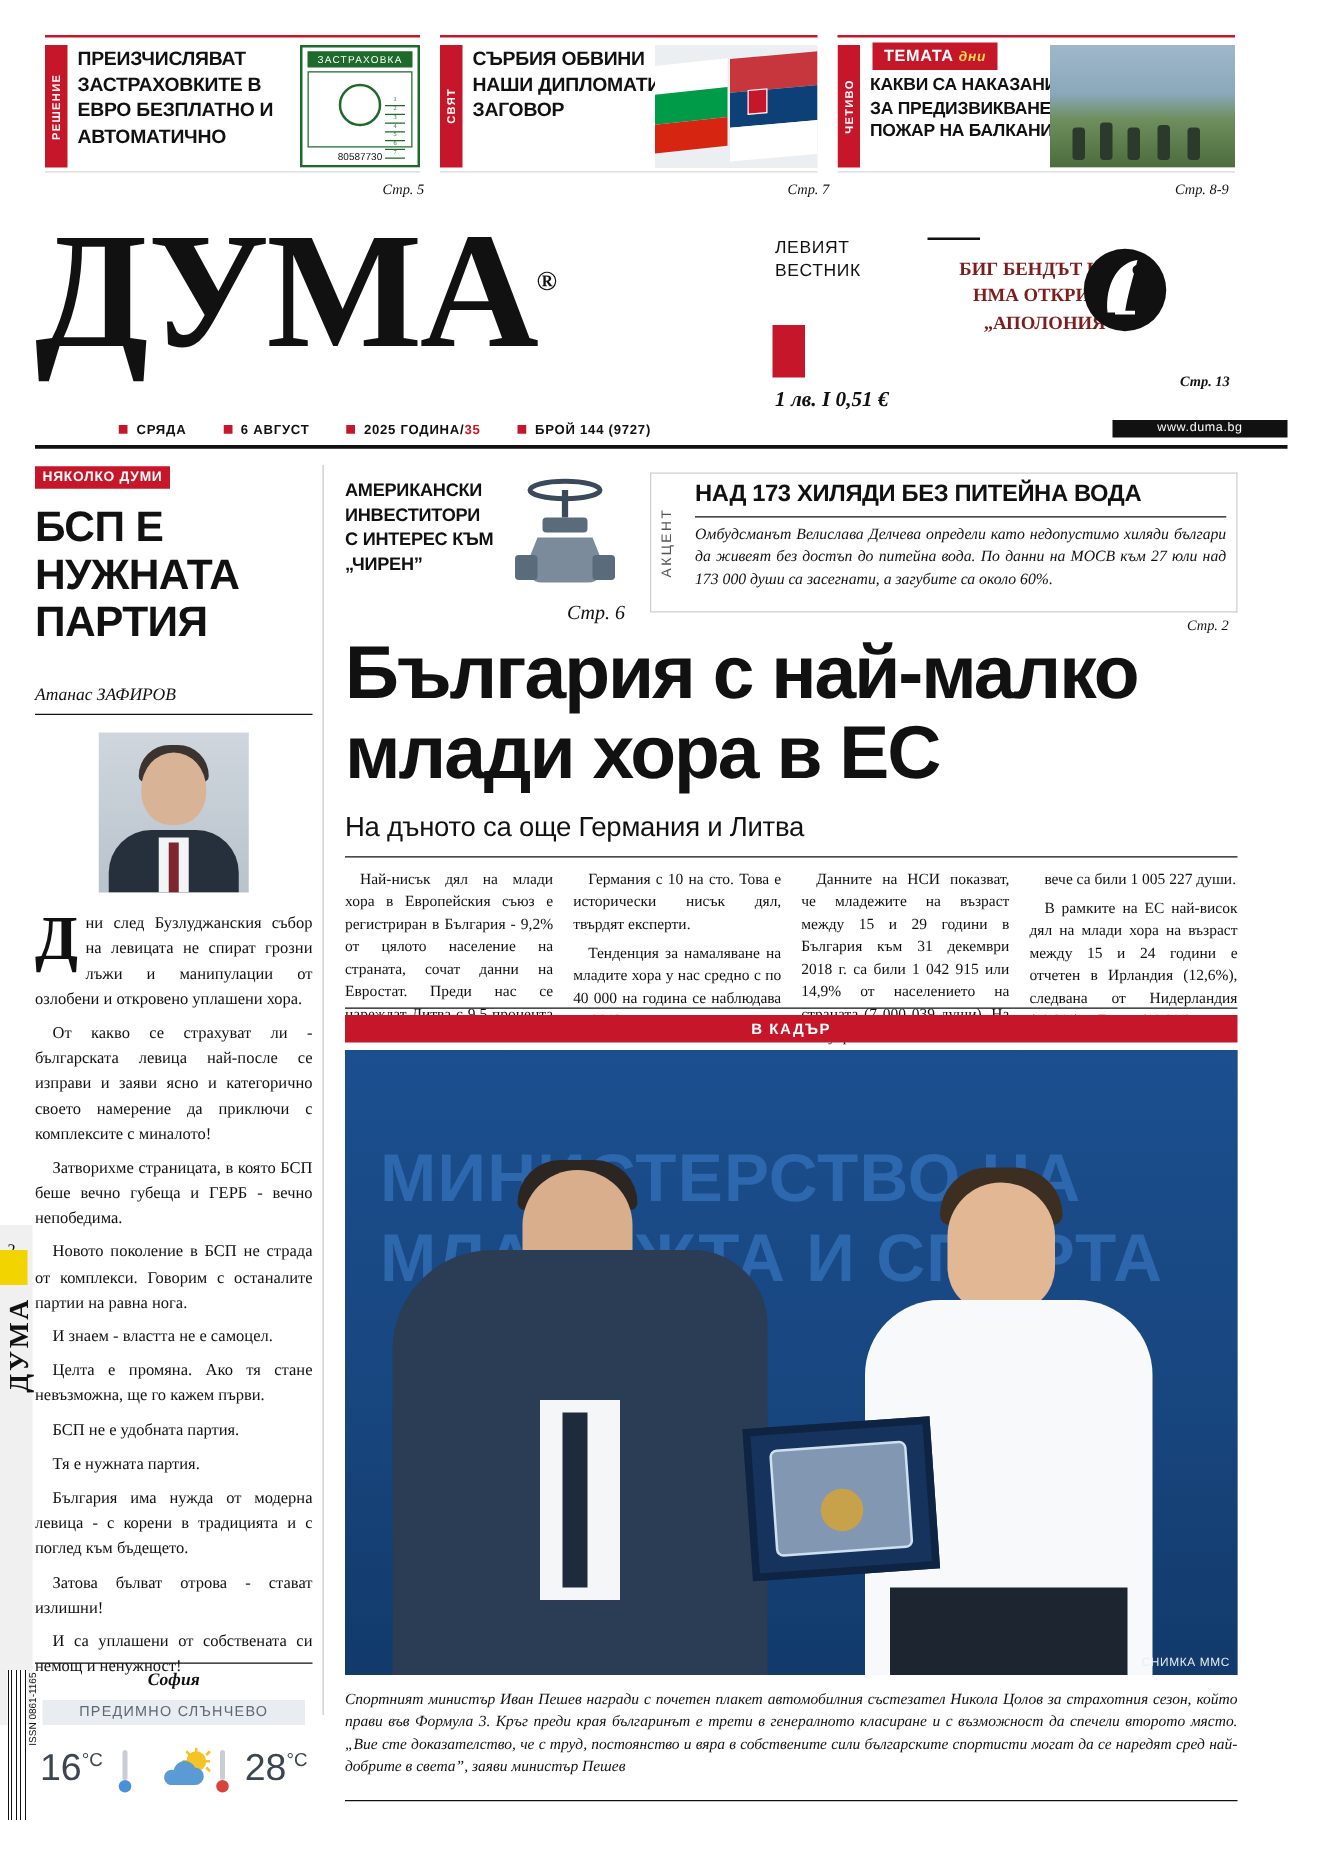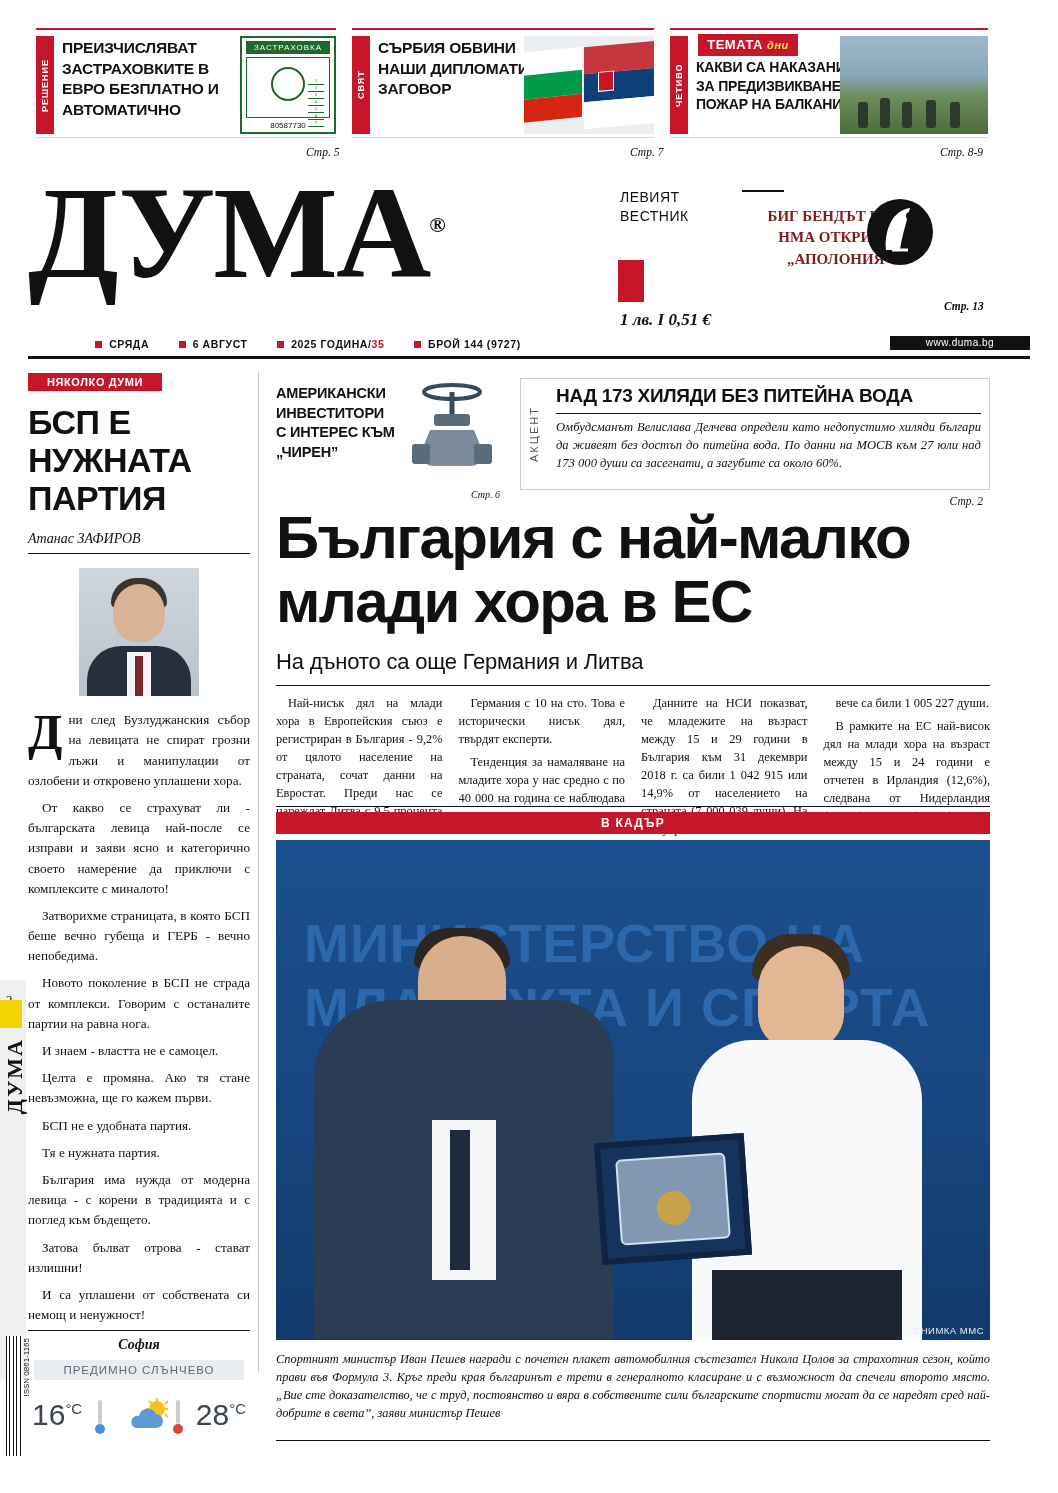--- a/index.html
+++ b/index.html
@@ -128,29 +128,29 @@
     background:#111; color:#fff; font-family:"Liberation Sans", sans-serif;
     font-size:10px; text-align:center; line-height:14px; letter-spacing:0.5px;margin-left:10px;
   }
   .hr-thick { position:absolute; left:28px; right:28px; top:196px; height:3px; background:#111; }
 
   
   .leftcol { position:absolute; left:28px; top:372px; width:222px; }
   .kicker {
     display:inline-block; background:#c6172a; color:#fff;
     font-family:"Liberation Sans", sans-serif; font-weight:bold; font-size:11px;
-    padding:3px 19px; letter-spacing:0.6px;
+    padding:3px 6px; letter-spacing:0.6px;
   }
   .opin-title {
     margin-top:12px;
     font-family:"Liberation Sans", sans-serif; font-weight:bold;
     font-size:34px; line-height:1.12; letter-spacing:-0.5px; color:#111;
   }
   .opin-author {
-    margin-top:14px; font-style:italic; font-size:14px; color:#111;
+    margin-top:32px; font-style:italic; font-size:14px; color:#111;
   }
   .opin-rule { margin-top:6px; border-top:1px solid #111; }
   .opin-photo {
     margin:14px auto 0; width:120px; height:128px;
     background:linear-gradient(#cfd6dd,#b9c3cc); position:relative; overflow:hidden;
   }
   .opin-photo .head { position:absolute; left:34px; top:16px; width:52px; height:58px;
     background:#d8b396; border-radius:50% 50% 45% 45%; }
   .opin-photo .hair { position:absolute; left:32px; top:10px; width:56px; height:30px;
     background:#3a3330; border-radius:28px 28px 6px 6px; }
@@ -211,21 +211,21 @@
   .vrule { position:absolute; left:258px; top:372px; width:1px; height:1000px; background:#c9c9c9; }
 
   
   .promo-chiren { position:absolute; left:276px; top:378px; width:232px; height:120px; }
   .promo-chiren .txt {
     position:absolute; left:0; top:6px; width:120px;
     font-family:"Liberation Sans", sans-serif; font-weight:bold; font-size:14.5px;
     line-height:1.36; text-transform:uppercase; letter-spacing:-0.2px;
   }
   .valve { position:absolute; right:4px; top:0; width:104px; height:100px; }
-  .promo-chiren .pr { position:absolute; right:8px; bottom:-2px; font-style:italic; font-size:10px; }
+  .promo-chiren .pr { position:absolute; right:8px; bottom:-2px; font-style:italic; font-size:16px; }
 
   .accent-box {
     position:absolute; left:520px; top:378px; width:470px; height:112px;
     border:1px solid #cfcfcf; border-left:none;
   }
   .accent-label {
     position:absolute; left:0; top:0; width:26px; height:110px;
     border-right:1px solid #cfcfcf;
     font-family:"Liberation Sans", sans-serif; font-size:11px; letter-spacing:2px;
     color:#555; writing-mode:vertical-rl; transform:rotate(180deg);

